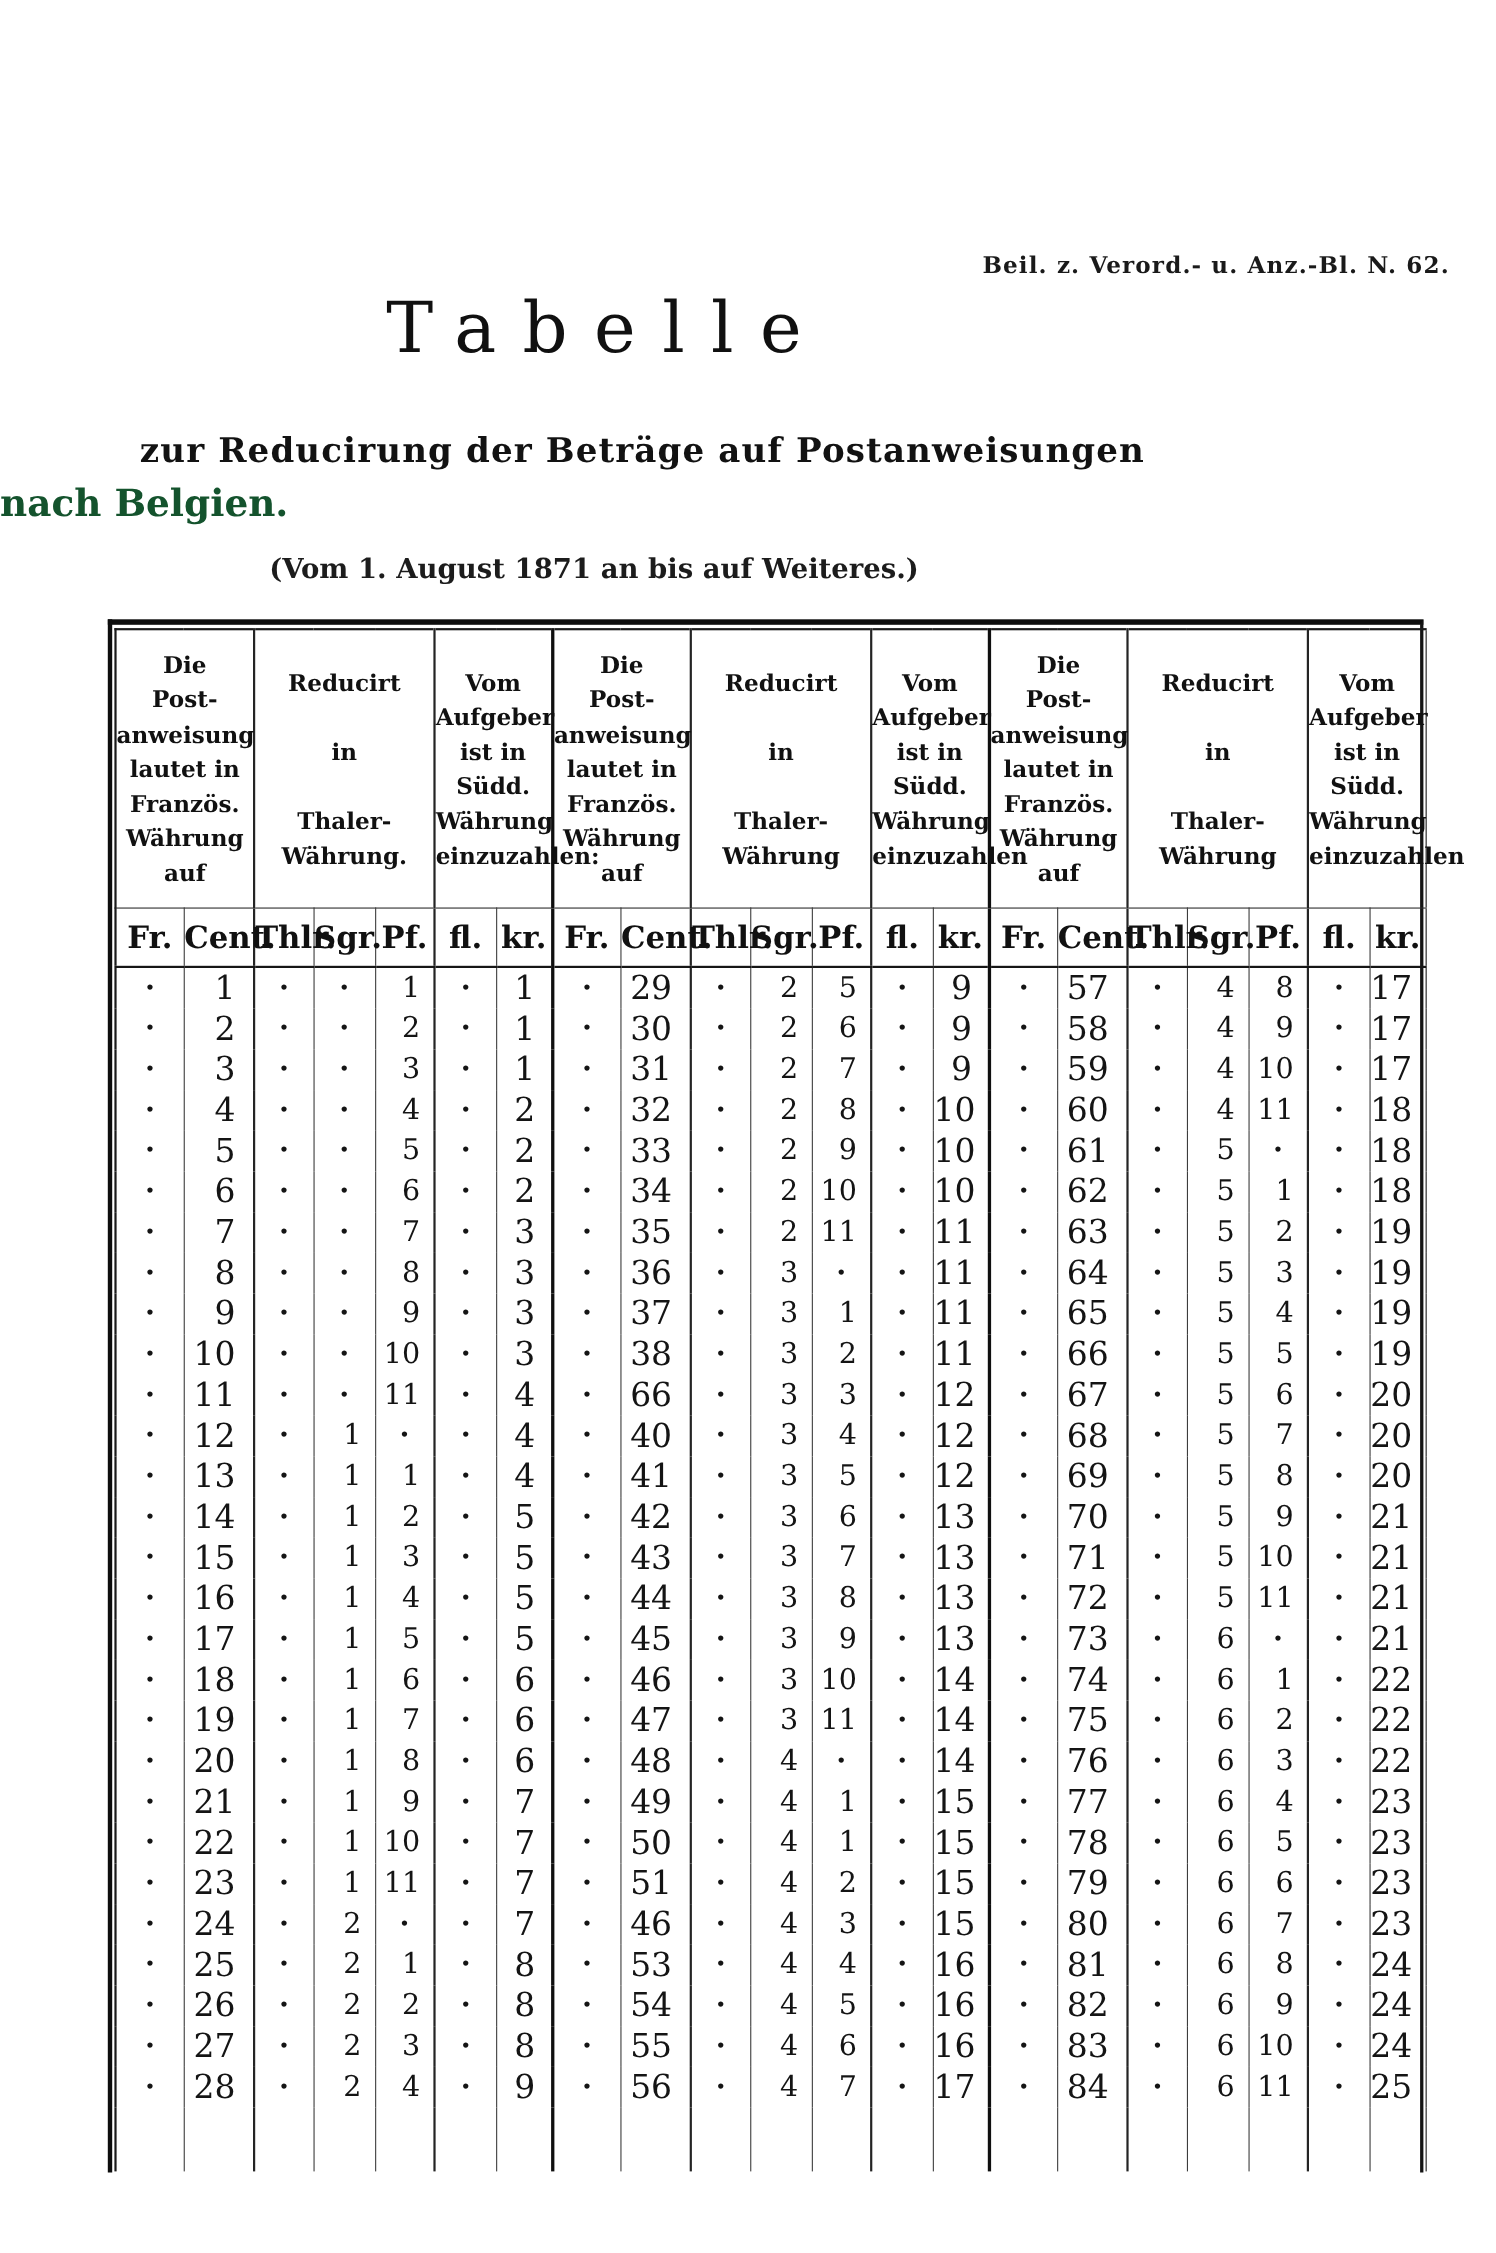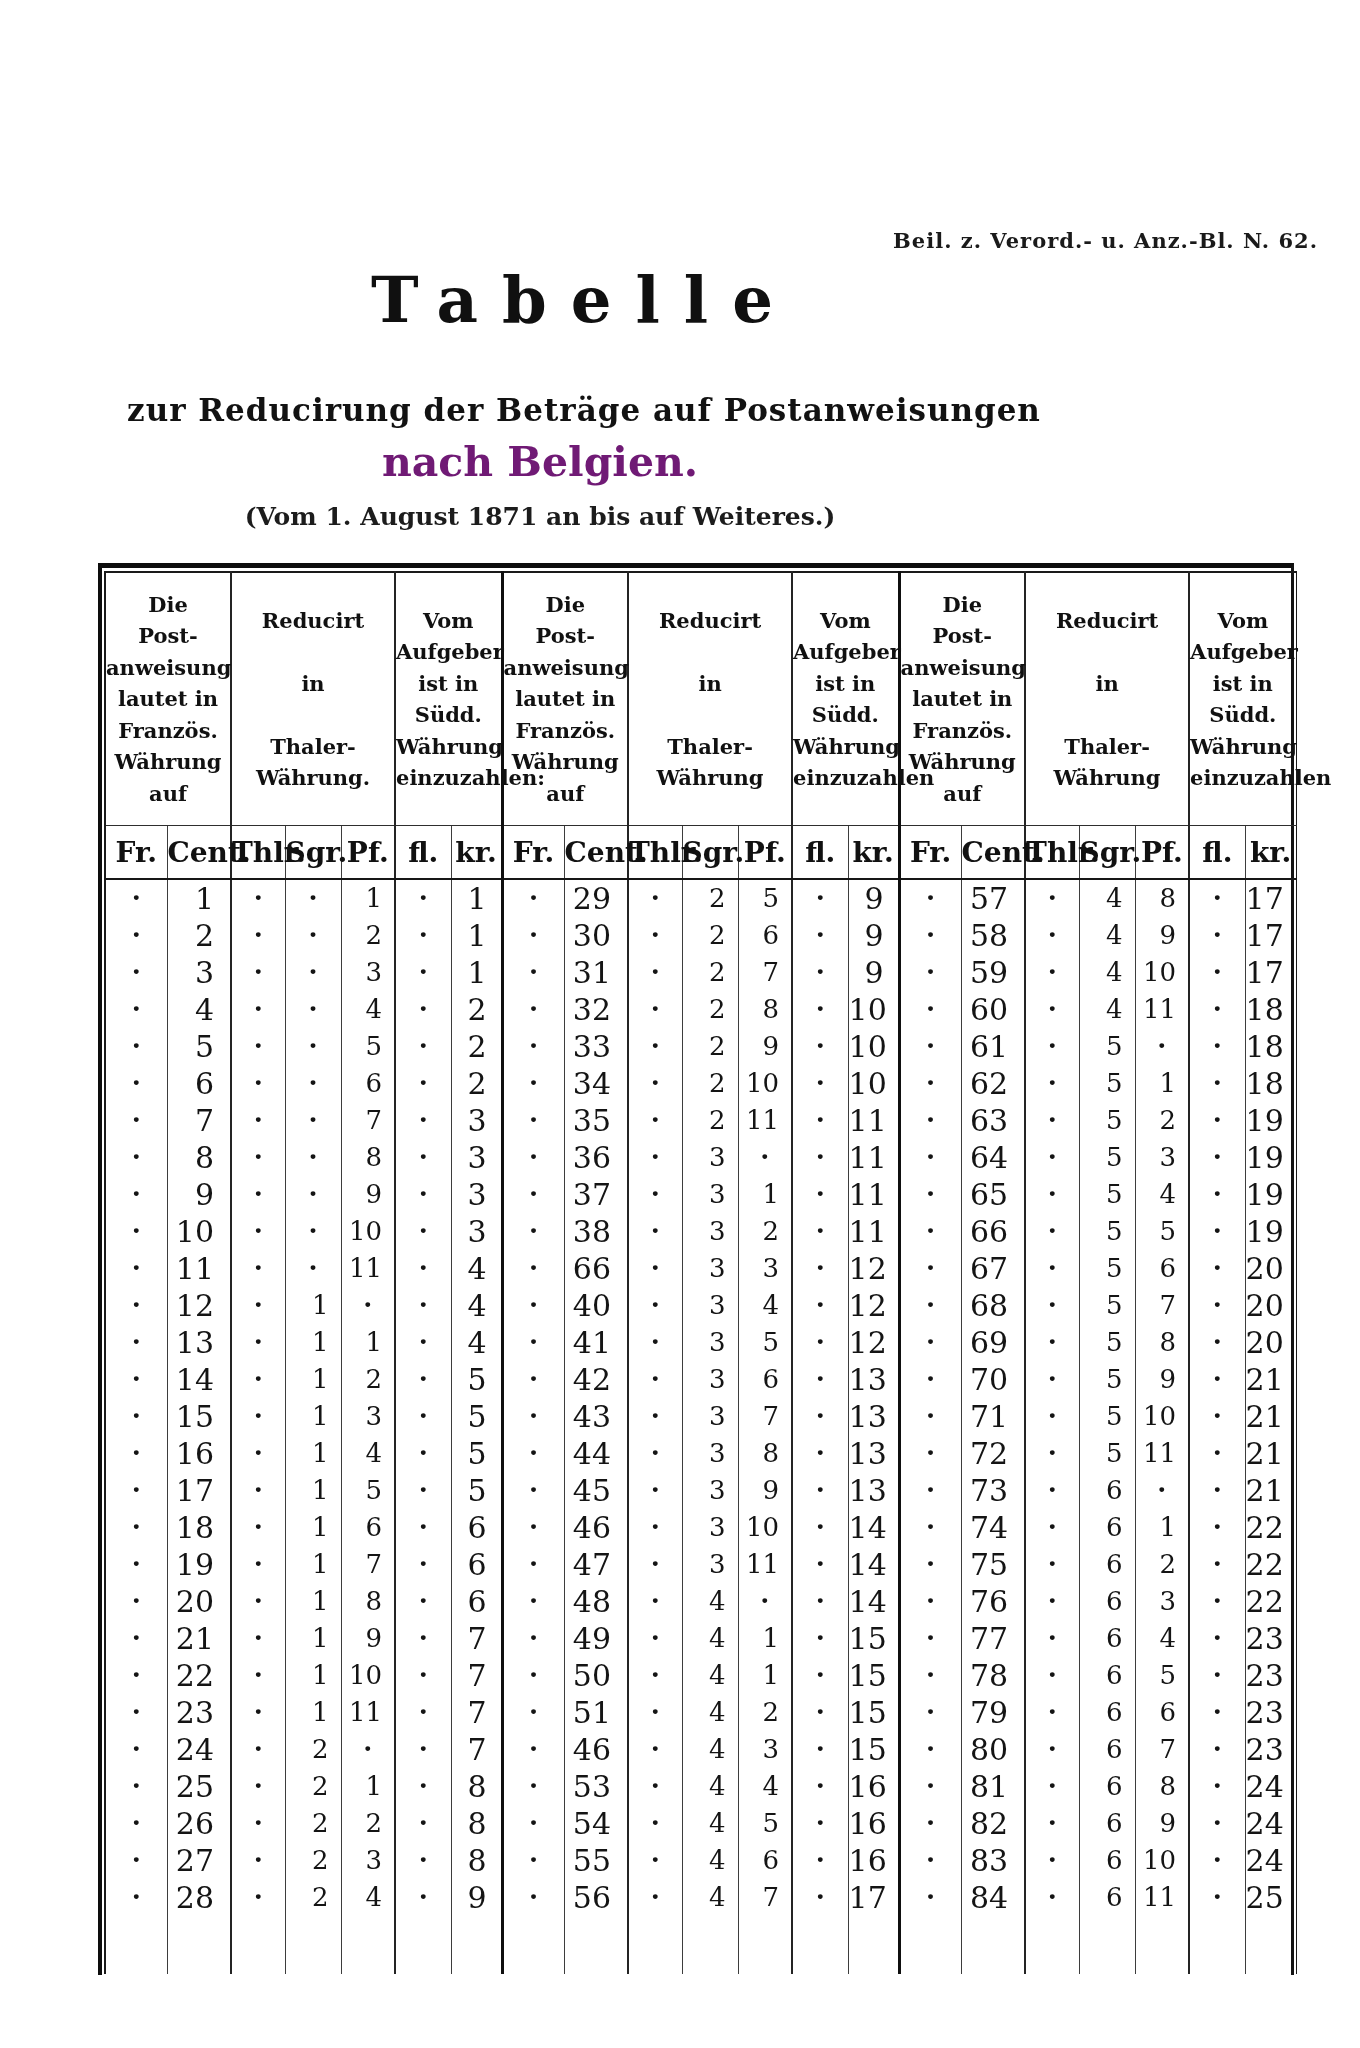--- a/index.html
+++ b/index.html
@@ -12,31 +12,30 @@
     overflow:hidden;
   }
   .corner-note{
     position:absolute;top:228px;right:42px;
     font-size:21px;font-weight:600;letter-spacing:1px;
     color:#1a1a1a;
     text-align:right;
   }
   .title{
     position:absolute;top:262px;left:0;width:1080px;text-align:center;
-    font-size:64px;font-weight:700;letter-spacing:24px;text-indent:24px;
+    font-size:64px;font-weight:400;letter-spacing:24px;text-indent:24px;
     color:#101010;
-    margin-left:32px;
   }
   .subtitle{
     position:absolute;top:392px;left:0;width:1080px;text-align:center;
     font-size:31px;font-weight:700;letter-spacing:1px;color:#121212;padding-left:44px;
   }
   .subtitle2{
-    position:absolute;top:438px;left:0;width:1080px;text-align:center;
-    font-size:41px;font-weight:700;color:#701a75;
+    position:absolute;top:438px;left:0;width:1080px;
+    font-size:34px;font-weight:700;color:#14532d;
   }
   .date-note{
     position:absolute;top:502px;left:0;width:1080px;text-align:center;
     font-size:25px;font-weight:600;color:#1c1c1c;
   }
   .table-wrap{
     position:absolute;left:98px;top:563px;width:1196px;height:1412px;
     box-sizing:border-box;
     border-top:5px solid #0d0d0d;
     border-left:4px solid #0d0d0d;

